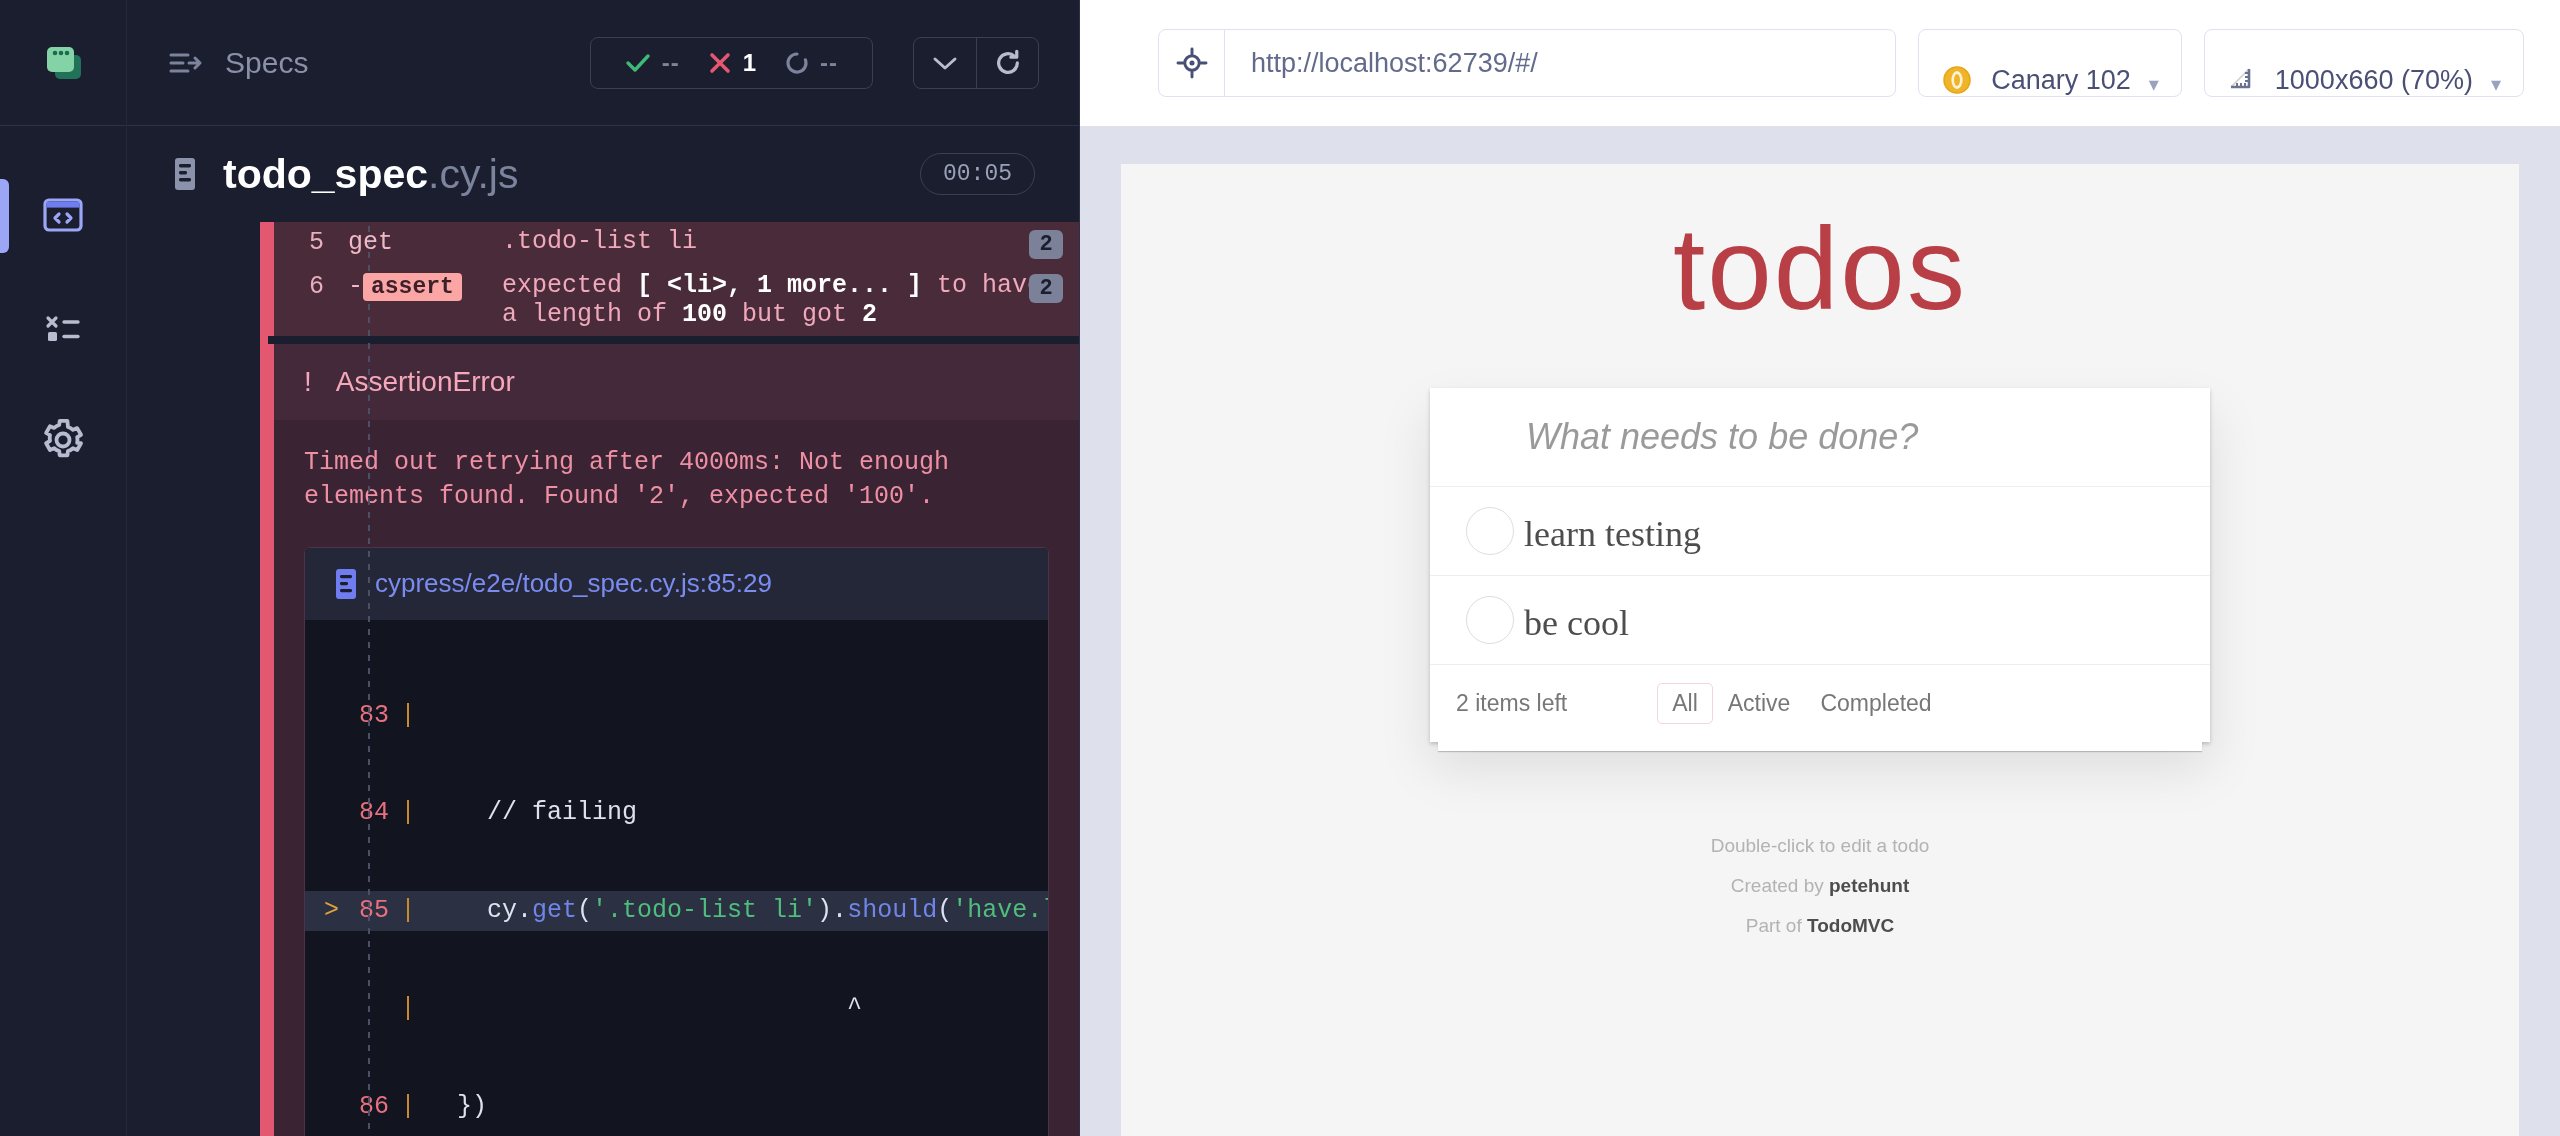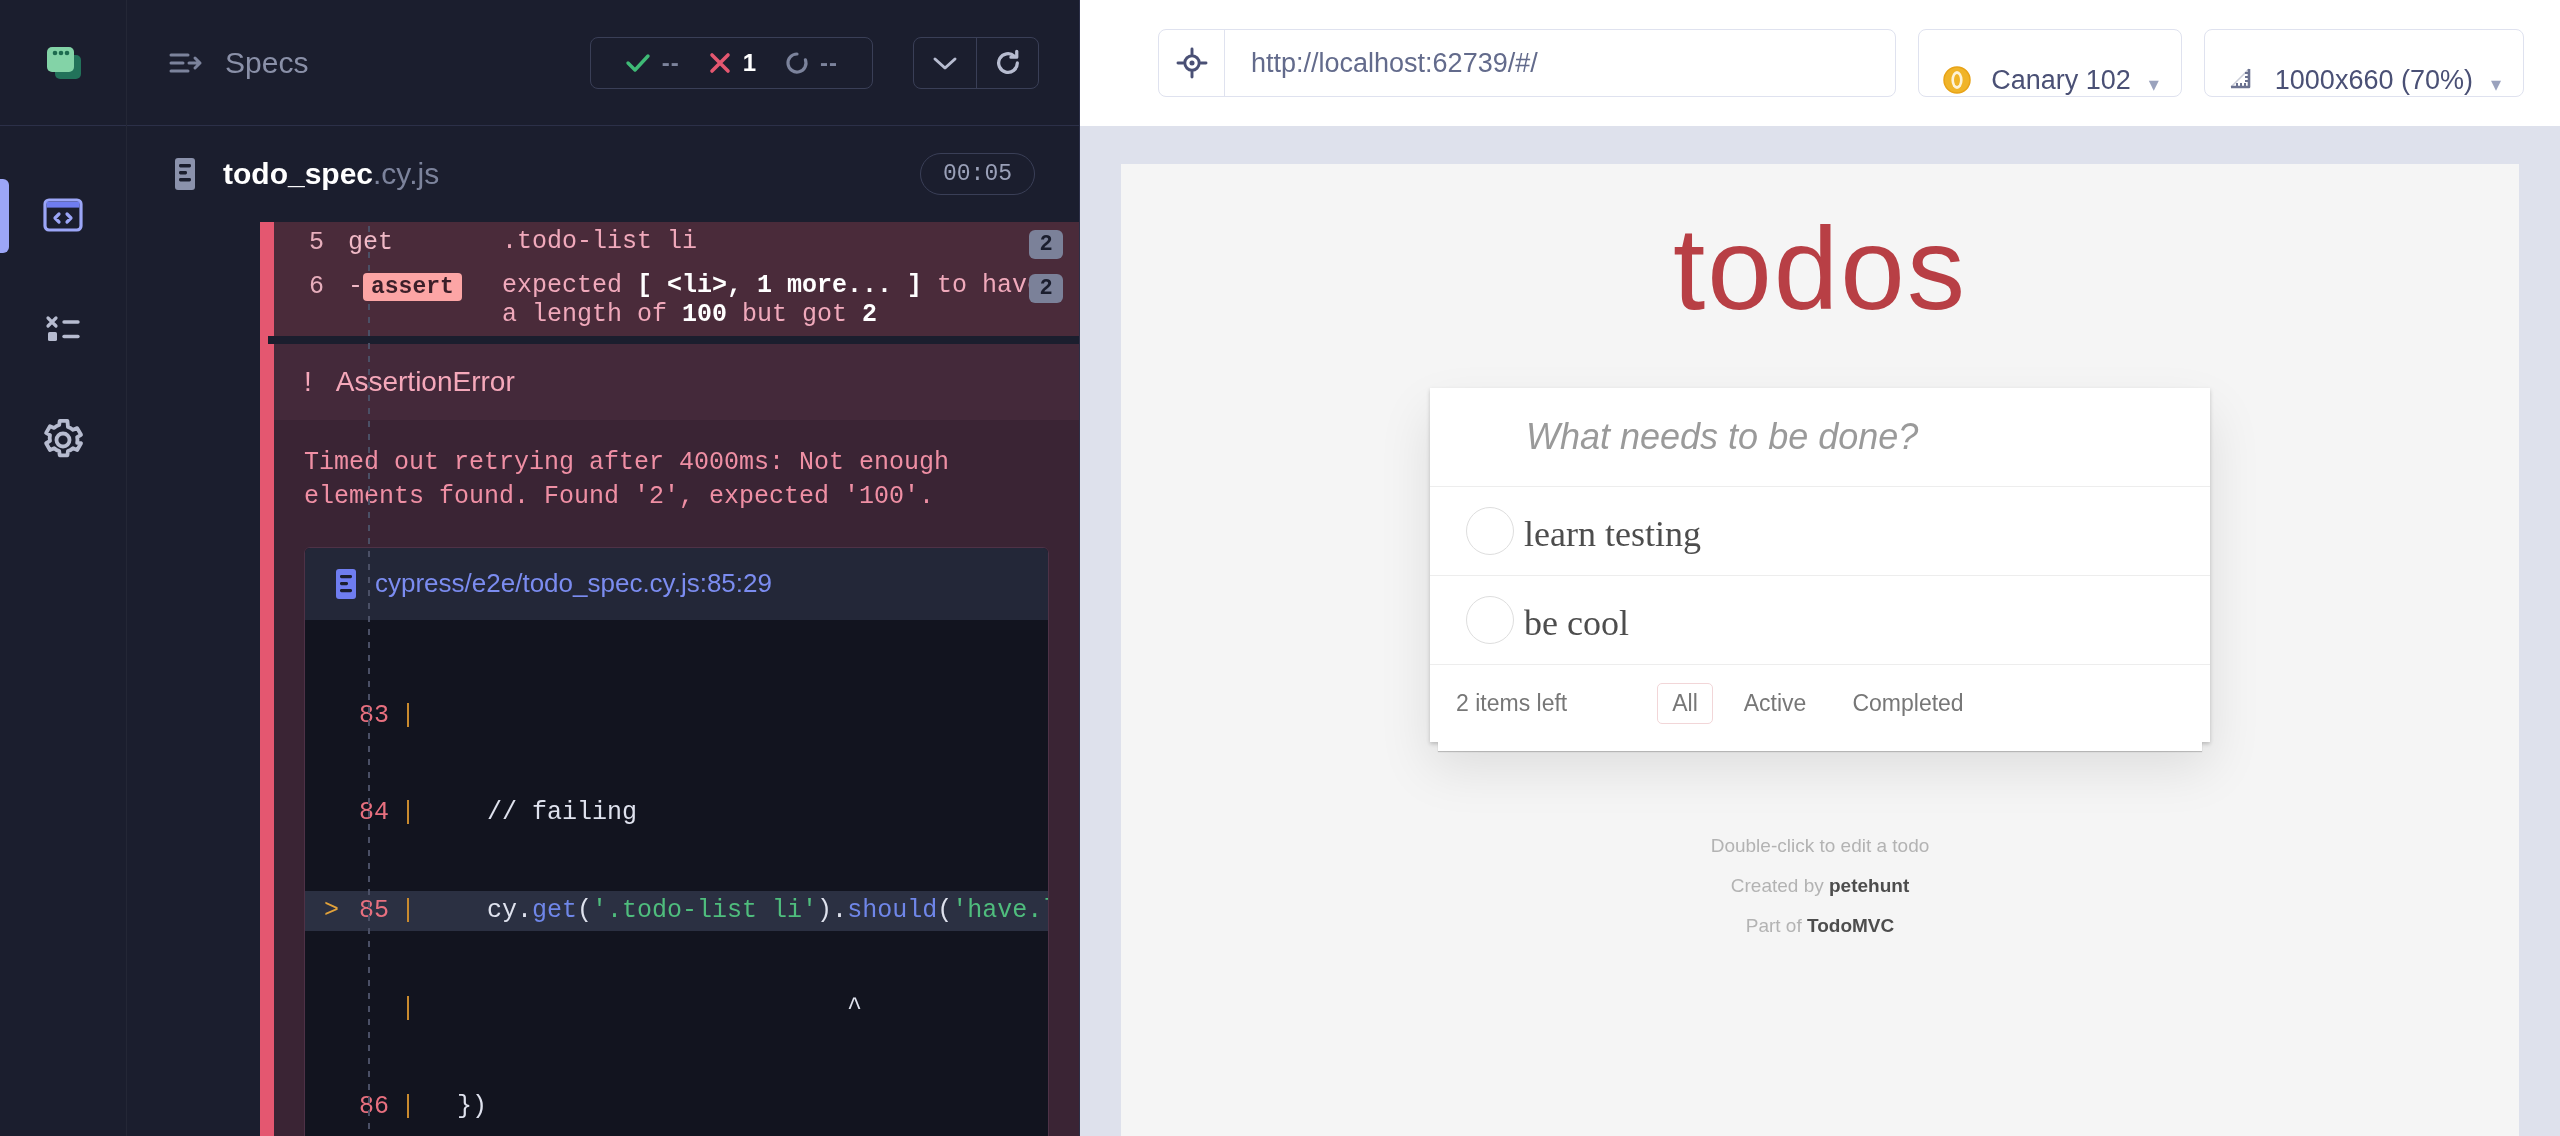--- a/index.html
+++ b/index.html
@@ -78,21 +78,21 @@
   .btn-group { display:flex; margin-left: 22px; border:1px solid #3a3f57; border-radius: 8px; overflow:hidden; height: 52px;}
   .btn-group > div {
     width: 62px; display:flex; align-items:center; justify-content:center; cursor:pointer;
   }
   .btn-group > div + div { border-left: 1px solid #3a3f57; }
 
   .spec-row {
     height: 96px; display: flex; align-items: center;
     padding: 0 44px 0 42px; gap: 22px;
   }
-  .spec-name { font-size: 30px; color: #fff; font-weight: 600; }
+  .spec-name { font-size: 41px; color: #fff; font-weight: 600; }
   .spec-name .ext { color: #7c839c; font-weight: 400; }
   .timer {
     margin-left: auto; border: 1px solid #3a3f57; border-radius: 26px;
     padding: 7px 22px; color: #9aa0b8; font-size: 23px;
     font-family: "Liberation Mono", monospace;
   }
 
   
   .log-body { position: relative; height: calc(100% - 222px); overflow: hidden; }
   .fail-bar {
@@ -221,21 +221,21 @@
   }
   .toggle {
     width: 48px; height: 48px; border-radius: 50%;
     border: 1px solid #dedede; flex: 0 0 48px; cursor: pointer;
   }
   .todo-label { font-size: 36px; color: #4d4d4d; font-weight: 300; }
   .todo-footer {
     display: flex; align-items: center; padding: 18px 26px;
     font-size: 23px; color: #777;
   }
-  .filters { display: flex; gap: 16px; margin: 0 auto 0 78px; padding-left: 12px; }
+  .filters { display: flex; margin: 0 auto 0 78px; padding-left: 12px; }
   .filters span { padding: 6px 14px; border: 1px solid transparent; border-radius: 5px; cursor: pointer; }
   .filters span.sel { border-color: #f2d6d8; }
   .info {
     text-align: center; margin-top: 84px; color: #b3b3b3;
     font-size: 19px; line-height: 2.1;
   }
   .info b { color: #4d4d4d; font-weight: 700; }
 </style>
 </head>
 <body>

